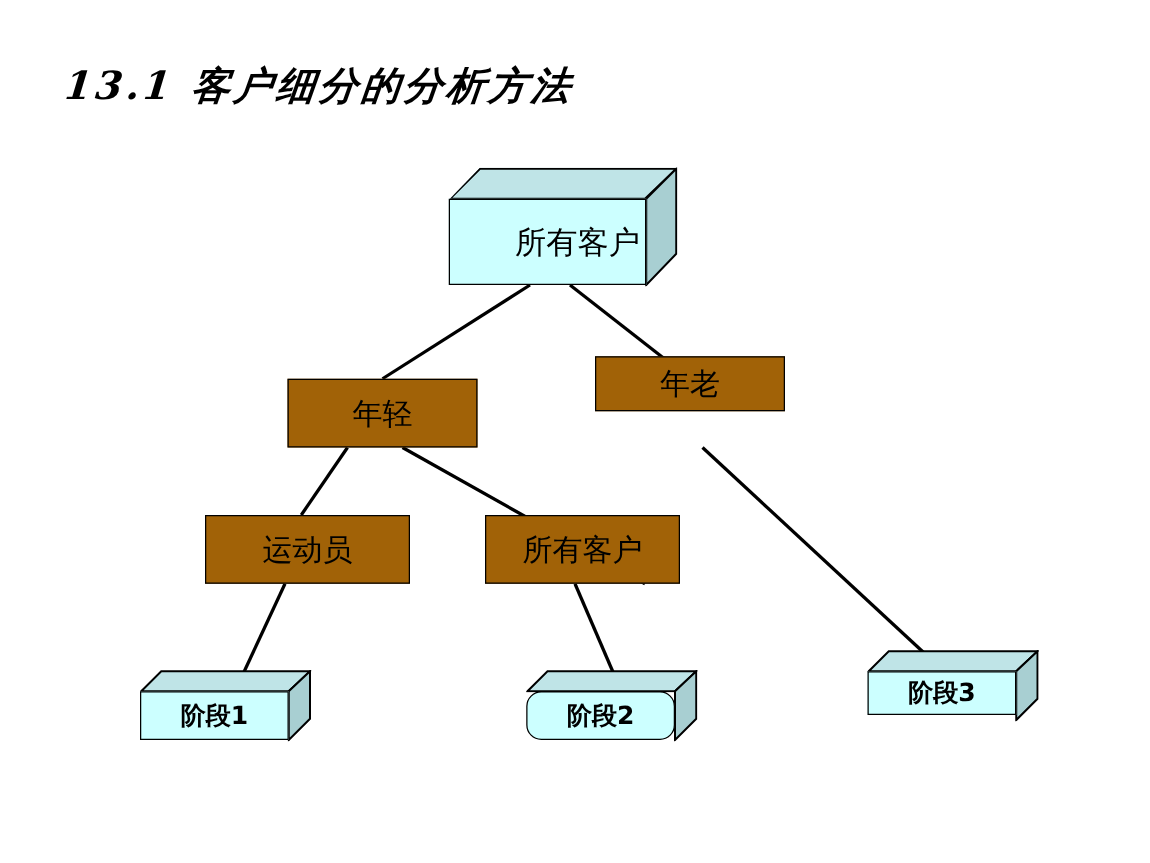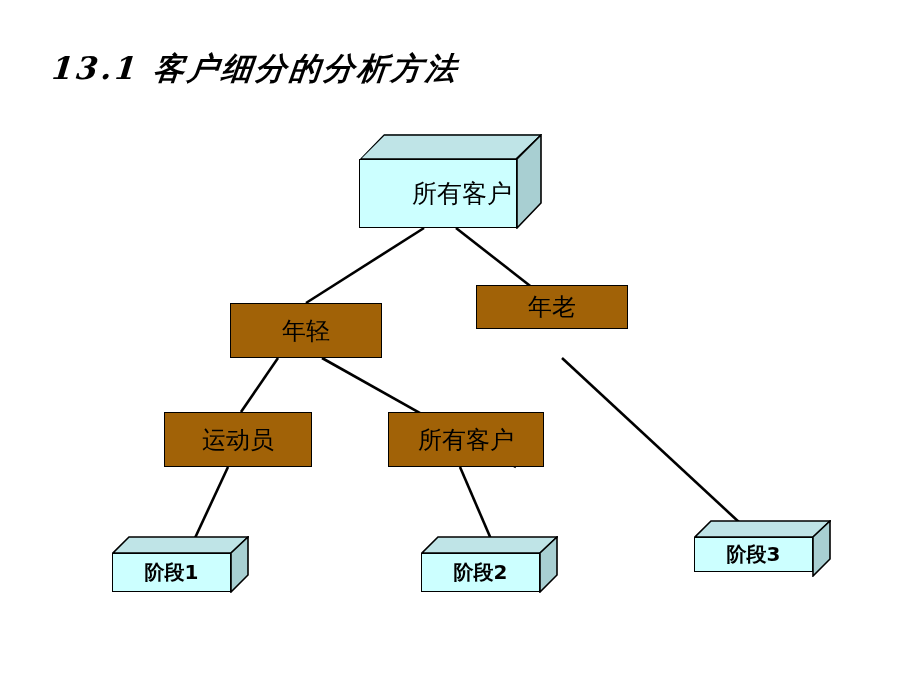--- a/index.html
+++ b/index.html
@@ -106,21 +106,21 @@
         <polygon points="25,1 25,69 1,94 1,25" fill="#a8cfd2" stroke="#000000" stroke-width="1.6"></polygon>
       </svg>
     </div>
     <div class="front label-lg" style="left:0px;top:25px;width:158px;height:69px;">所有客户</div>
   </div>
 
   <div class="node flat label-md" style="left:230px; top:303px; width:152px; height:55px;">年轻</div>
 
   <div class="node flat label-md" style="left:476px; top:285px; width:152px; height:44px;">年老</div>
 
-  <div class="node flat label-md" style="left:164px; top:412px; width:148px; height:55px;">运动员</div>
+  <div class="node flat label-md" style="left:164px; top:412px; width:164px; height:55px;">运动员</div>
 
   <div class="node flat label-md" style="left:388px; top:412px; width:156px; height:55px;">所有客户</div>
 
   <div class="cube" style="left:112px; top:536px; width:136px; height:56px;">
     <div class="topface" style="left:0;top:0;width:137px;height:18px;border:none;background:transparent;">
       <svg width="137" height="18" style="display:block">
         <polygon points="17,1 136,1 119,17 1,17" fill="#bfe4e7" stroke="#000000" stroke-width="1.6"></polygon>
       </svg>
     </div>
     <div class="sideface" style="left:118px;top:0;width:19px;height:57px;border:none;background:transparent;">
@@ -135,21 +135,21 @@
     <div class="topface" style="left:0;top:0;width:137px;height:18px;border:none;background:transparent;">
       <svg width="137" height="18" style="display:block">
         <polygon points="17,1 136,1 119,17 1,17" fill="#bfe4e7" stroke="#000000" stroke-width="1.6"></polygon>
       </svg>
     </div>
     <div class="sideface" style="left:118px;top:0;width:19px;height:57px;border:none;background:transparent;">
       <svg width="19" height="57" style="display:block">
         <polygon points="18,1 18,39 1,56 1,17" fill="#a8cfd2" stroke="#000000" stroke-width="1.6"></polygon>
       </svg>
     </div>
-    <div class="front label-stage" style="left:0;top:17px;width:119px;height:39px;">阶段2</div>
+    <div class="front label-stage" style="left:0;top:17px;width:119px;height:39px;border-radius:12px;">阶段2</div>
   </div>
 
   <div class="cube" style="left:694px; top:520px; width:136px; height:56px;">
     <div class="topface" style="left:0;top:0;width:137px;height:18px;border:none;background:transparent;">
       <svg width="137" height="18" style="display:block">
         <polygon points="17,1 136,1 119,17 1,17" fill="#bfe4e7" stroke="#000000" stroke-width="1.6"></polygon>
       </svg>
     </div>
     <div class="sideface" style="left:118px;top:0;width:19px;height:57px;border:none;background:transparent;">
       <svg width="19" height="57" style="display:block">

